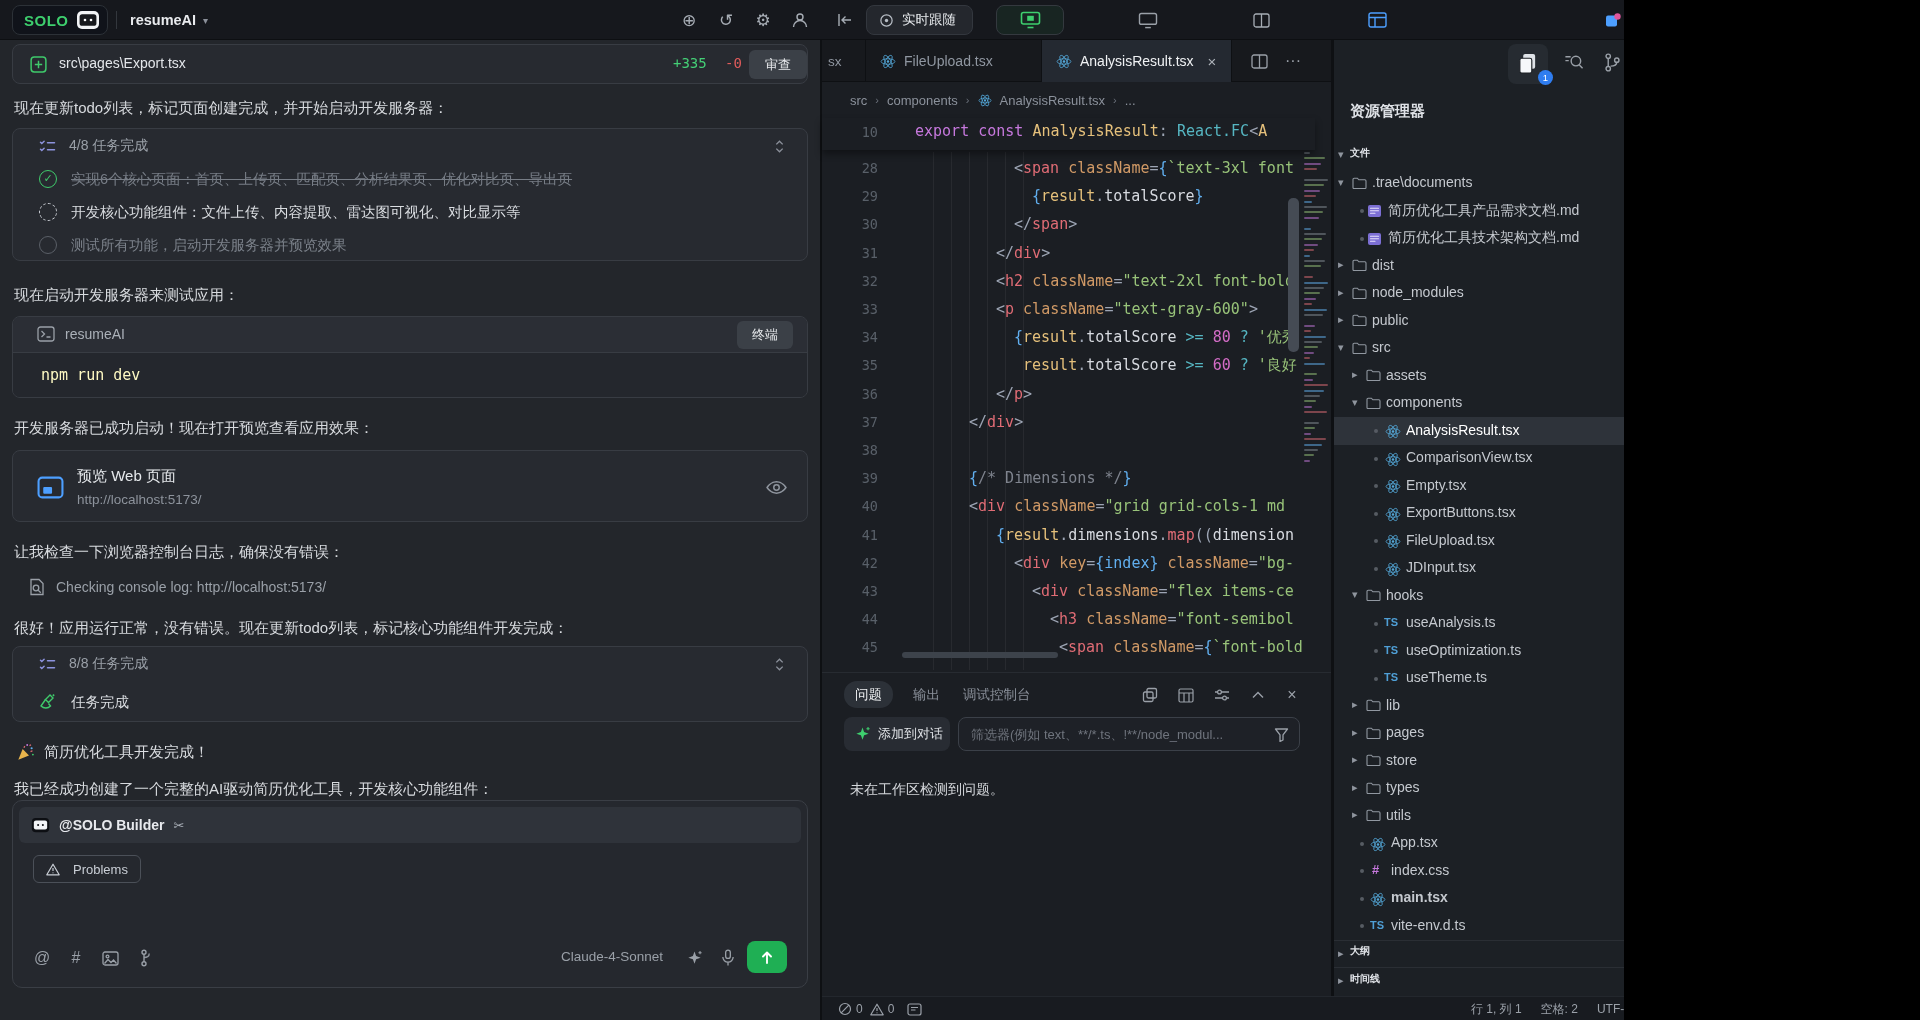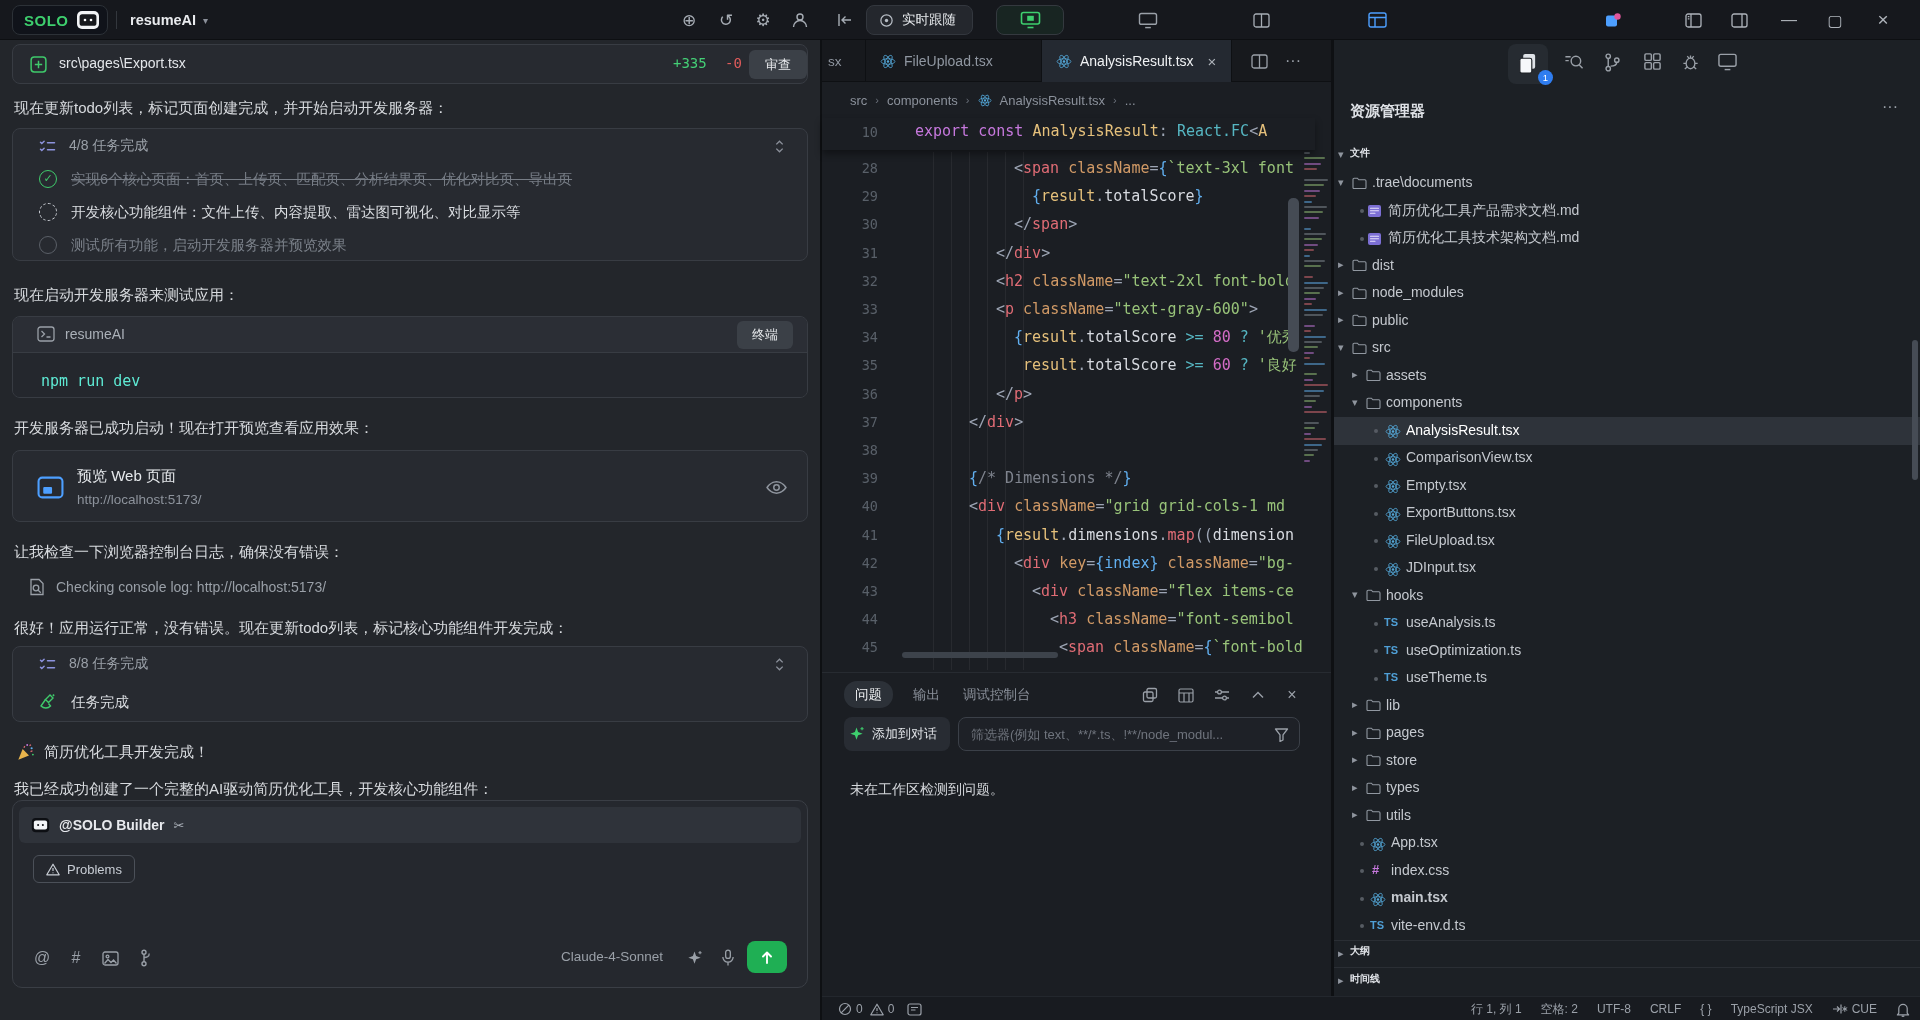--- a/index.html
+++ b/index.html
@@ -1,17 +1,17 @@
 <!DOCTYPE html>
 <html><head>
 <meta charset="utf-8">
 <style>
   * { margin:0; padding:0; box-sizing:border-box; }
   body { background:#000; font-family:"Liberation Sans","DejaVu Sans",sans-serif; }
-  .screen { position:relative; width:1920px; height:1020px; background:#17191d; overflow:hidden; color:#d6d9dd; }
+  .screen { position:relative; width:1624px; height:1020px; background:#17191d; overflow:hidden; color:#d6d9dd; }
   svg { display:block; }
 
   
   .titlebar { position:absolute; left:0; top:0; width:1920px; height:40px; background:#16181d; border-bottom:1px solid #0d0f12; }
   .solo-pill { position:absolute; left:12px; top:5px; width:96px; height:30px; background:#10131a; border:1px solid #2c3137; border-radius:8px; display:flex; align-items:center; gap:7px; padding-left:11px; cursor:pointer; }
   .solo-logo { color:#3ecf6e; font-weight:bold; font-size:15px; letter-spacing:.5px; }
   .tb-sep { position:absolute; left:116px; top:11px; width:1px; height:18px; background:#33373d; }
   .project { position:absolute; left:130px; top:0; height:40px; display:flex; align-items:center; gap:7px; color:#e8eaed; font-size:14.5px; font-weight:600; cursor:pointer; }
   .project .chev { color:#8b909a; font-size:10px; }
   .tb-ic { position:absolute; top:0; height:40px; width:30px; display:flex; align-items:center; justify-content:center; color:#a7adb5; font-size:17px; cursor:pointer; }
@@ -50,21 +50,21 @@
   .tx-done { color:#777d86; text-decoration:line-through; }
   .tx-active { color:#dadde1; }
   .tx-pending { color:#7b818a; }
 
   .term-card { top:276px; height:82px; overflow:hidden; }
   .term-head { position:absolute; left:0; top:0; width:100%; height:36px; background:#2b2e35; border-bottom:1px solid #383c43; }
   .term-head .t-ic { position:absolute; left:24px; top:9px; color:#9aa0a8; }
   .term-head .t-tx { position:absolute; left:52px; top:9px; color:#aab0b8; font-size:14px; }
   .term-btn { position:absolute; right:14px; top:4px; width:56px; height:28px; }
   .term-body { position:absolute; left:0; top:36px; width:100%; height:46px; background:#24272d; }
-  .term-cmd { position:absolute; left:28px; top:13px; font-family:"DejaVu Sans Mono",monospace; font-size:15px; color:#5eead4;margin-top:6px; }
+  .term-cmd { position:absolute; left:28px; top:13px; font-family:"DejaVu Sans Mono",monospace; font-size:15px; color:#fef9c3; }
 
   .preview-card { top:410px; height:72px; cursor:pointer; }
   .pv-ic { position:absolute; left:24px; top:25px; }
   .pv-title { position:absolute; left:64px; top:16px; font-size:15px; color:#e6e9ec; }
   .pv-url { position:absolute; left:64px; top:41px; font-size:13.5px; color:#8d939c; }
   .pv-eye { position:absolute; right:20px; top:29px; color:#8f959e; cursor:pointer; }
 
   .console-row { position:absolute; left:28px; top:538px; display:flex; align-items:center; gap:10px; color:#9aa0a8; }
   .console-row .c-tx { font-size:14px; }
 
@@ -72,21 +72,21 @@
   .done-row .d-ic { position:absolute; left:26px; top:8px; }
   .done-row .d-tx { position:absolute; left:58px; top:8px; font-size:14.5px; color:#dadde1; }
 
   .celebrate { position:absolute; left:16px; top:703px; display:flex; align-items:center; gap:9px; font-size:15px; color:#dadde1; }
   .summary { top:739px; color:#cfd3d8; }
 
   .input-card { top:760px; height:188px; background:#25282e; border:1px solid #3a3e45; border-radius:10px; }
   .chip-strip { position:absolute; left:6px; top:6px; width:782px; height:36px; background:#2f333a; border-radius:6px; display:flex; align-items:center; gap:9px; padding-left:12px; }
   .chip-strip .cs-tx { color:#e8eaee; font-size:14px; font-weight:600; }
   .chip-strip .cs-tool { color:#aab0b8; font-size:13px; }
-  .prob-chip { position:absolute; left:20px; top:54px; height:28px; padding:0 12px; border:1px solid #4b5058; border-radius:6px; display:flex; align-items:center; gap:7px; color:#c9ced5; font-size:13px; cursor:pointer; }
+  .prob-chip { position:absolute; left:20px; top:54px; height:28px; padding:0 12px; border:1px solid #4b5058; border-radius:6px; display:flex; align-items:center; gap:13px; color:#c9ced5; font-size:13px; cursor:pointer; }
   .in-row { position:absolute; left:0; bottom:12px; width:100%; height:34px; }
   .in-ic { position:absolute; top:0; height:34px; width:30px; display:flex; align-items:center; justify-content:center; color:#9aa0a8; font-size:16px; cursor:pointer; }
   .model { position:absolute; right:144px; top:8px; color:#9aa0a8; font-size:13.5px; cursor:pointer; }
   .send-btn { position:absolute; right:20px; top:0; width:40px; height:32px; background:#1faf54; border-radius:8px; display:flex; align-items:center; justify-content:center; cursor:pointer; }
 
   
   .editor { position:absolute; left:822px; top:40px; width:509px; height:980px; background:#1b1e23; }
   .tabbar { position:absolute; left:0; top:0; width:509px; height:42px; background:#17191d; border-bottom:1px solid #0e1013; }
   .tab { position:absolute; top:0; height:42px; display:flex; align-items:center; gap:8px; border-right:1px solid #0e1013; font-size:14px; color:#9097a1; padding:0 14px; cursor:pointer; }
   .tab-part { left:0; width:44px; padding:0 0 0 6px; font-size:13.5px; }
@@ -116,21 +116,21 @@
   .hscroll { position:absolute; left:80px; top:612px; width:156px; height:6px; background:#3d434b; border-radius:3px; cursor:pointer; }
   .vscroll { position:absolute; left:466px; top:158px; width:11px; height:154px; background:#454b54; border-radius:5px; cursor:pointer; }
   #minimap { position:absolute; left:482px; top:112px; width:26px; height:330px; }
   .mmbar { position:absolute; left:0; height:2px; border-radius:1px; opacity:.5; }
 
   
   .bpanel { position:absolute; left:0; top:632px; width:509px; height:324px; background:#1b1e23; border-top:1px solid #272b31; }
   .ptab { position:absolute; top:8px; height:27px; display:flex; align-items:center; padding:0 11px; font-size:13.5px; color:#8b919b; border-radius:13px; cursor:pointer; }
   .ptab.active { background:#2c3138; color:#eef0f2; }
   .bp-ic { position:absolute; top:10px; width:24px; height:24px; display:flex; align-items:center; justify-content:center; color:#9aa0a8; cursor:pointer; }
-  .add-chip { position:absolute; left:22px; top:44px; width:106px; height:34px; background:#282c33; border-radius:8px; display:flex; align-items:center; gap:7px; padding-left:4px; color:#dfe2e6; font-size:13px; cursor:pointer; }
+  .add-chip { position:absolute; left:22px; top:44px; width:106px; height:34px; background:#282c33; border-radius:8px; display:flex; align-items:center; gap:7px; padding-left:10px; color:#dfe2e6; font-size:13px; cursor:pointer; }
   .filter-wrap { position:absolute; left:136px; top:44px; width:342px; height:34px; border:1px solid #3b4048; border-radius:8px; background:#1e2127; }
   .filter-wrap input { position:absolute; left:12px; top:0; width:290px; height:32px; background:transparent; border:none; outline:none; color:#c6cacf; font-size:13px; font-family:"Liberation Sans","DejaVu Sans",sans-serif; }
   .filter-wrap input::placeholder { color:#6f747d; }
   .funnel { position:absolute; right:10px; top:9px; color:#9aa0a8; }
   .empty-msg { position:absolute; left:28px; top:108px; font-size:14px; color:#d5d8dc; }
 
   
   .explorer { position:absolute; left:1334px; top:40px; width:586px; height:980px; background:#1c2025; }
   .act-box { position:absolute; left:174px; top:4px; width:40px; height:40px; background:#262b31; border-radius:8px; cursor:pointer; }
   .act-ic { position:absolute; top:12px; color:#9aa0a8; cursor:pointer; }

